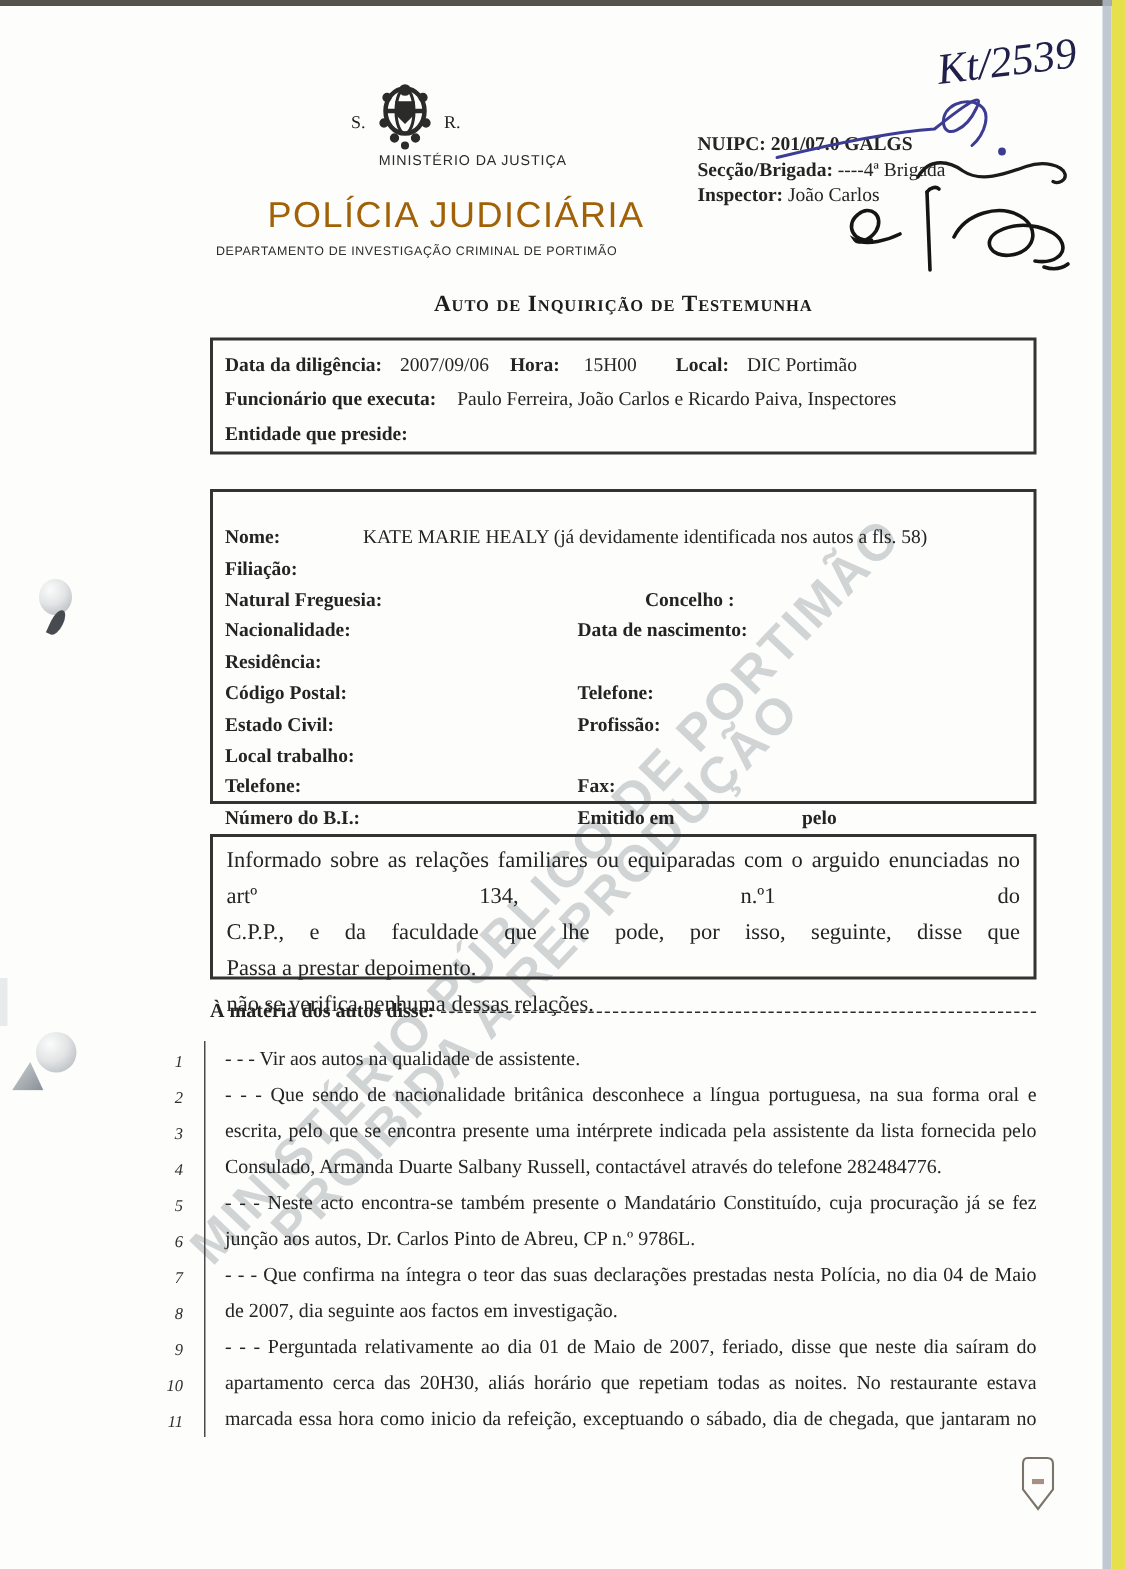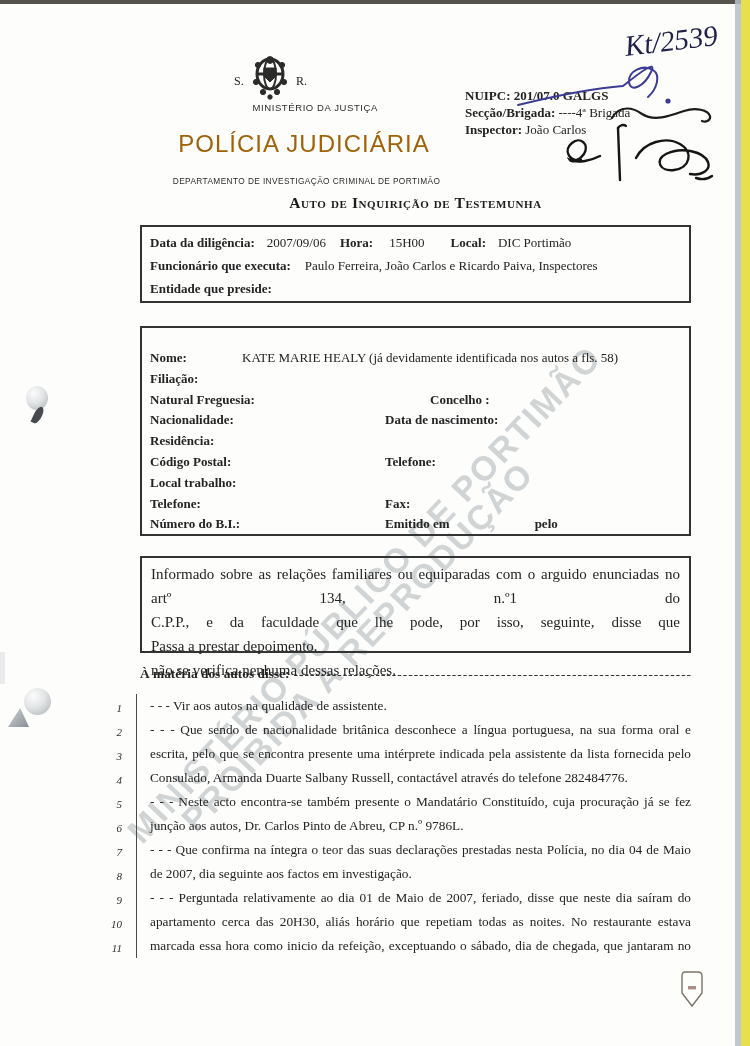--- a/index.html
+++ b/index.html
@@ -32,21 +32,21 @@
 
   
   .crest-row{position:absolute;left:150px;top:58px;width:240px;text-align:center;font-size:12px;}
   .crest-s{position:absolute;left:84px;top:16px;}
   .crest-r{position:absolute;left:146px;top:16px;}
   .emblem{position:absolute;left:100px;top:-6px;}
   .ministry{position:absolute;left:158px;top:102px;width:220px;text-align:right;
             font-family:"Liberation Sans",sans-serif;font-size:9.5px;letter-spacing:.6px;color:#2c2c2c;}
   .org{position:absolute;left:154px;top:130px;width:300px;text-align:center;
        font-family:"Liberation Sans",sans-serif;font-size:24px;letter-spacing:1px;color:#a16207;}
-  .dept{position:absolute;left:144px;top:176px;width:325px;text-align:center;
+  .dept{position:absolute;left:144px;top:162px;width:325px;
         font-family:"Liberation Sans",sans-serif;font-size:8.3px;letter-spacing:.4px;color:#2c2c2c;}
   .case-block{position:absolute;left:465px;top:87px;font-size:13px;line-height:17px;}
   .case-block b{font-weight:bold;margin-top:29px;}
   .hand-svg{position:absolute;left:460px;top:8px;z-index:4;}
   .hand-text{font-family:"Liberation Serif",serif;font-style:italic;font-size:29px;fill:#20204a;}
 
   
   .doc-title{position:absolute;left:140px;top:194px;width:551px;text-align:center;
              font-weight:bold;font-size:15.5px;font-variant:small-caps;letter-spacing:.6px;color:#1d1d1d;}
 
@@ -150,20 +150,24 @@
         <span class="lab">Data de nascimento:</span>
       </div>
       <div class="irow">
         <span class="lab">Residência:</span>
       </div>
       <div class="irow">
         <span class="ileft lab">Código Postal:</span>
         <span class="lab">Telefone:</span>
       </div>
       <div class="irow">
+        <span class="ileft lab">Estado Civil:</span>
+        <span class="lab">Profissão:</span>
+      </div>
+      <div class="irow">
         <span class="lab">Local trabalho:</span>
       </div>
       <div class="irow">
         <span class="ileft lab">Telefone:</span>
         <span class="lab">Fax:</span>
       </div>
       <div class="irow">
         <span class="ileft lab">Número do B.I.:</span>
         <span class="lab">Emitido em</span>
         <span class="lab" style="margin-left:85px">pelo</span>

